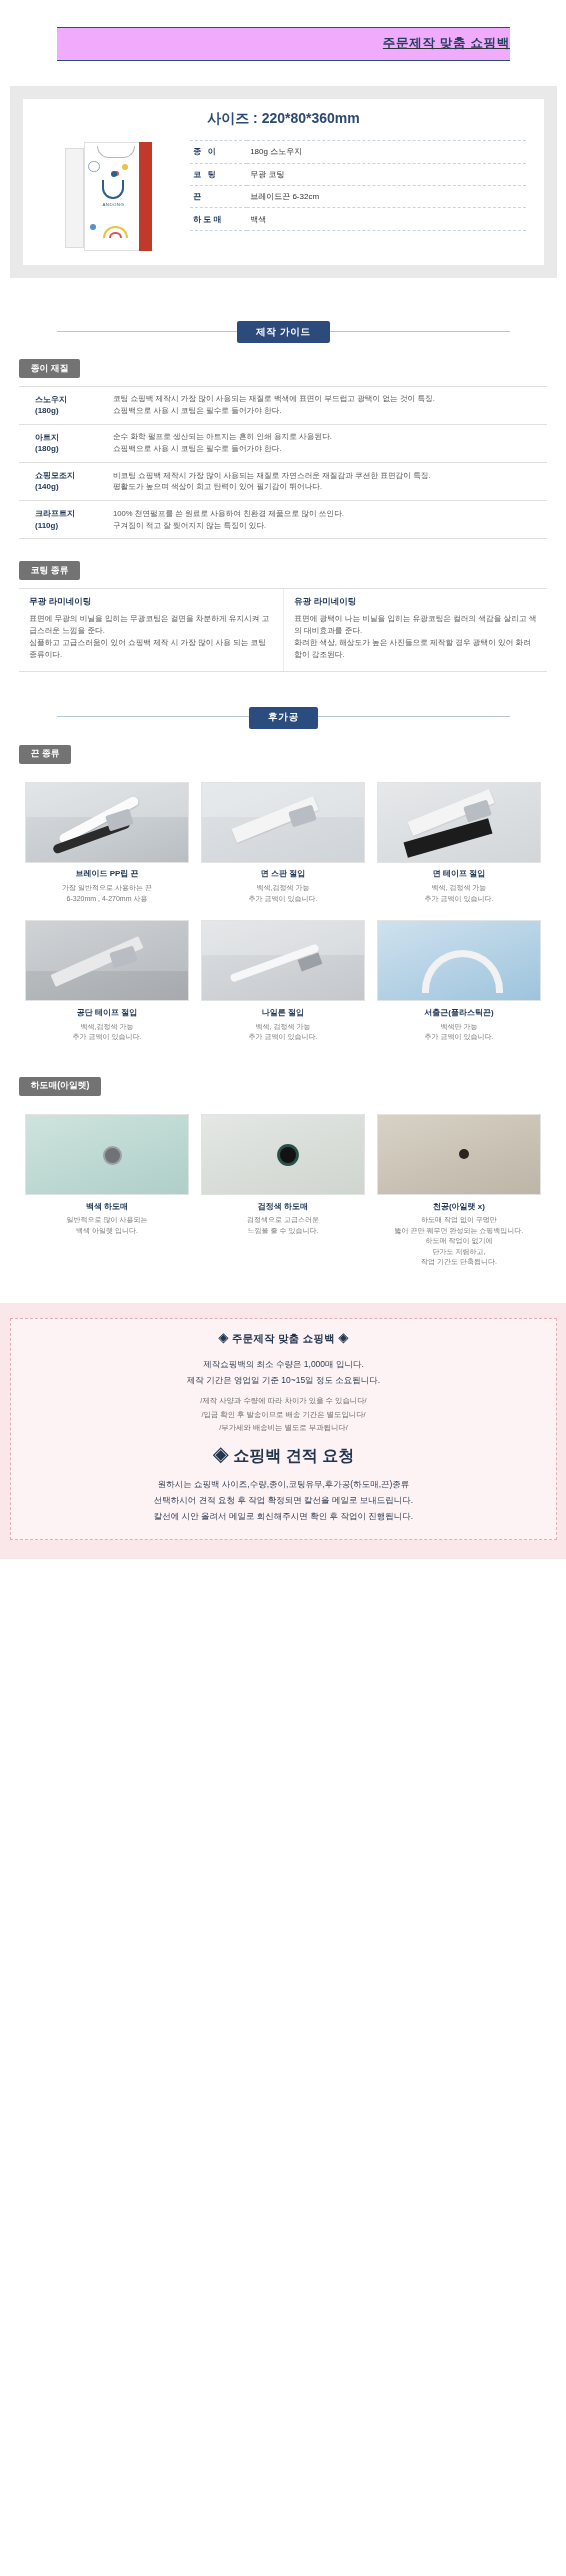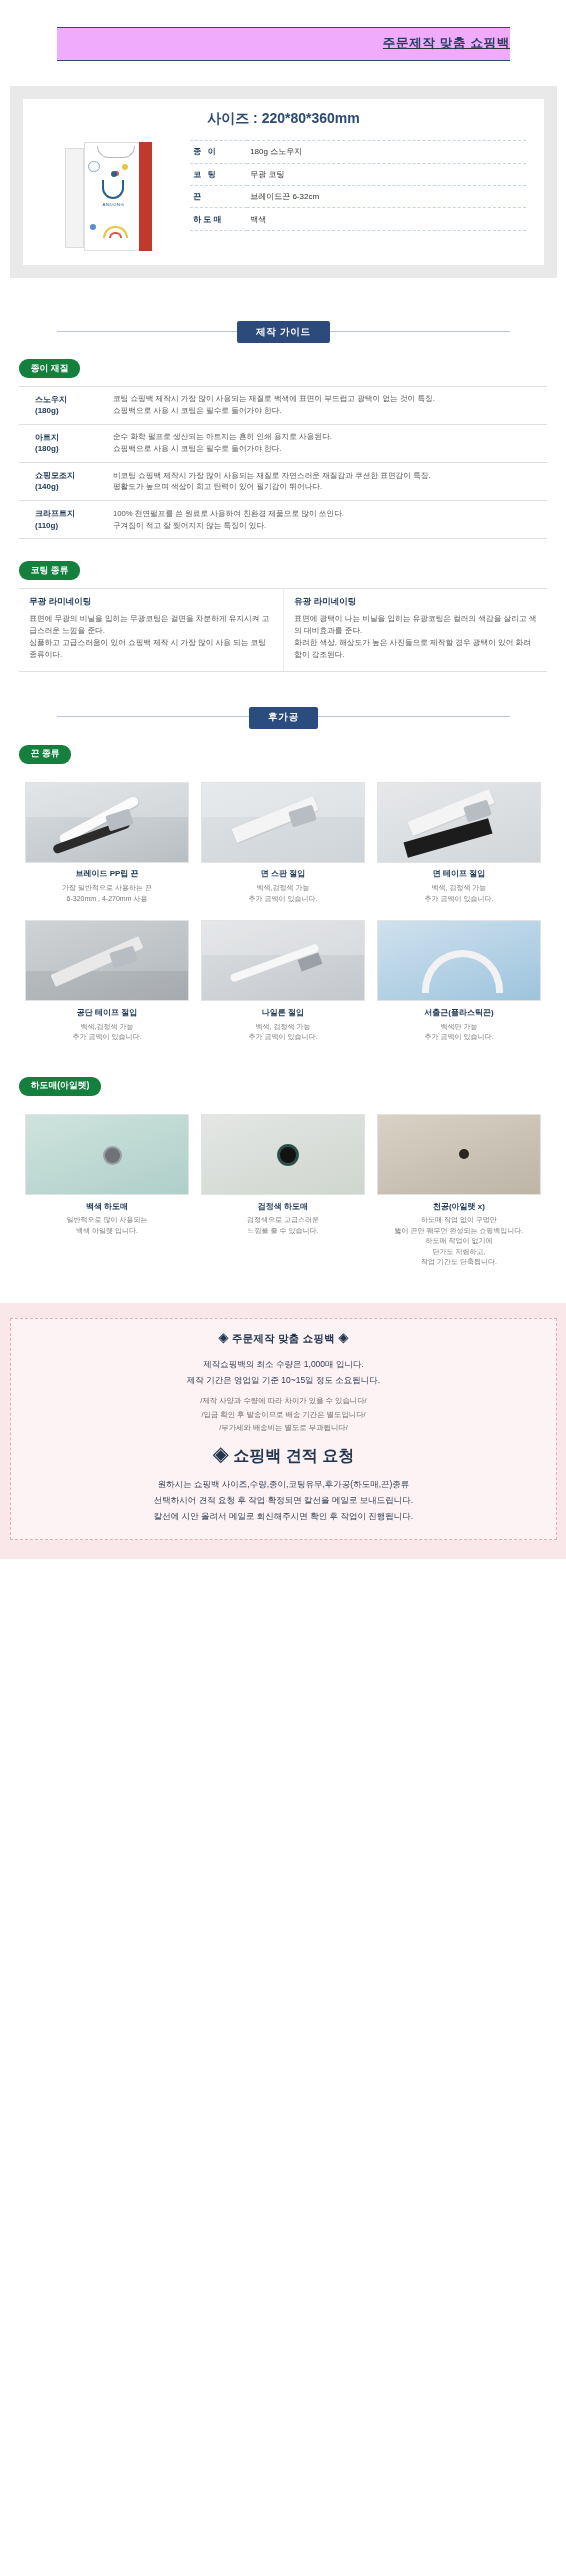--- a/index.html
+++ b/index.html
@@ -163,26 +163,26 @@
     padding: 4.4px 19px;
     border-radius: 2.2px;
     letter-spacing: 0.7px;
   }
   .sect-head.alt .pill { background: #2b4c7e; }
 
   
   .sub-head {
     margin: 16px 19px 7.4px 19px;
     display: inline-block;
-    background: #15803d;
+    background: #737373;
     color: #fff;
     font-size: 8.8px;
     font-weight: bold;
     padding: 3.7px 11.8px;
-    border-radius: 9px;
+    border-radius: 2px;
   }
   .sub-head-wrap { margin: 0 0 0 0; }
 
   
   table.mat {
     width: 528px;
     margin: 0 19px 5.9px 19px;
     border-collapse: collapse;
     font-size: 7.7px;
   }

